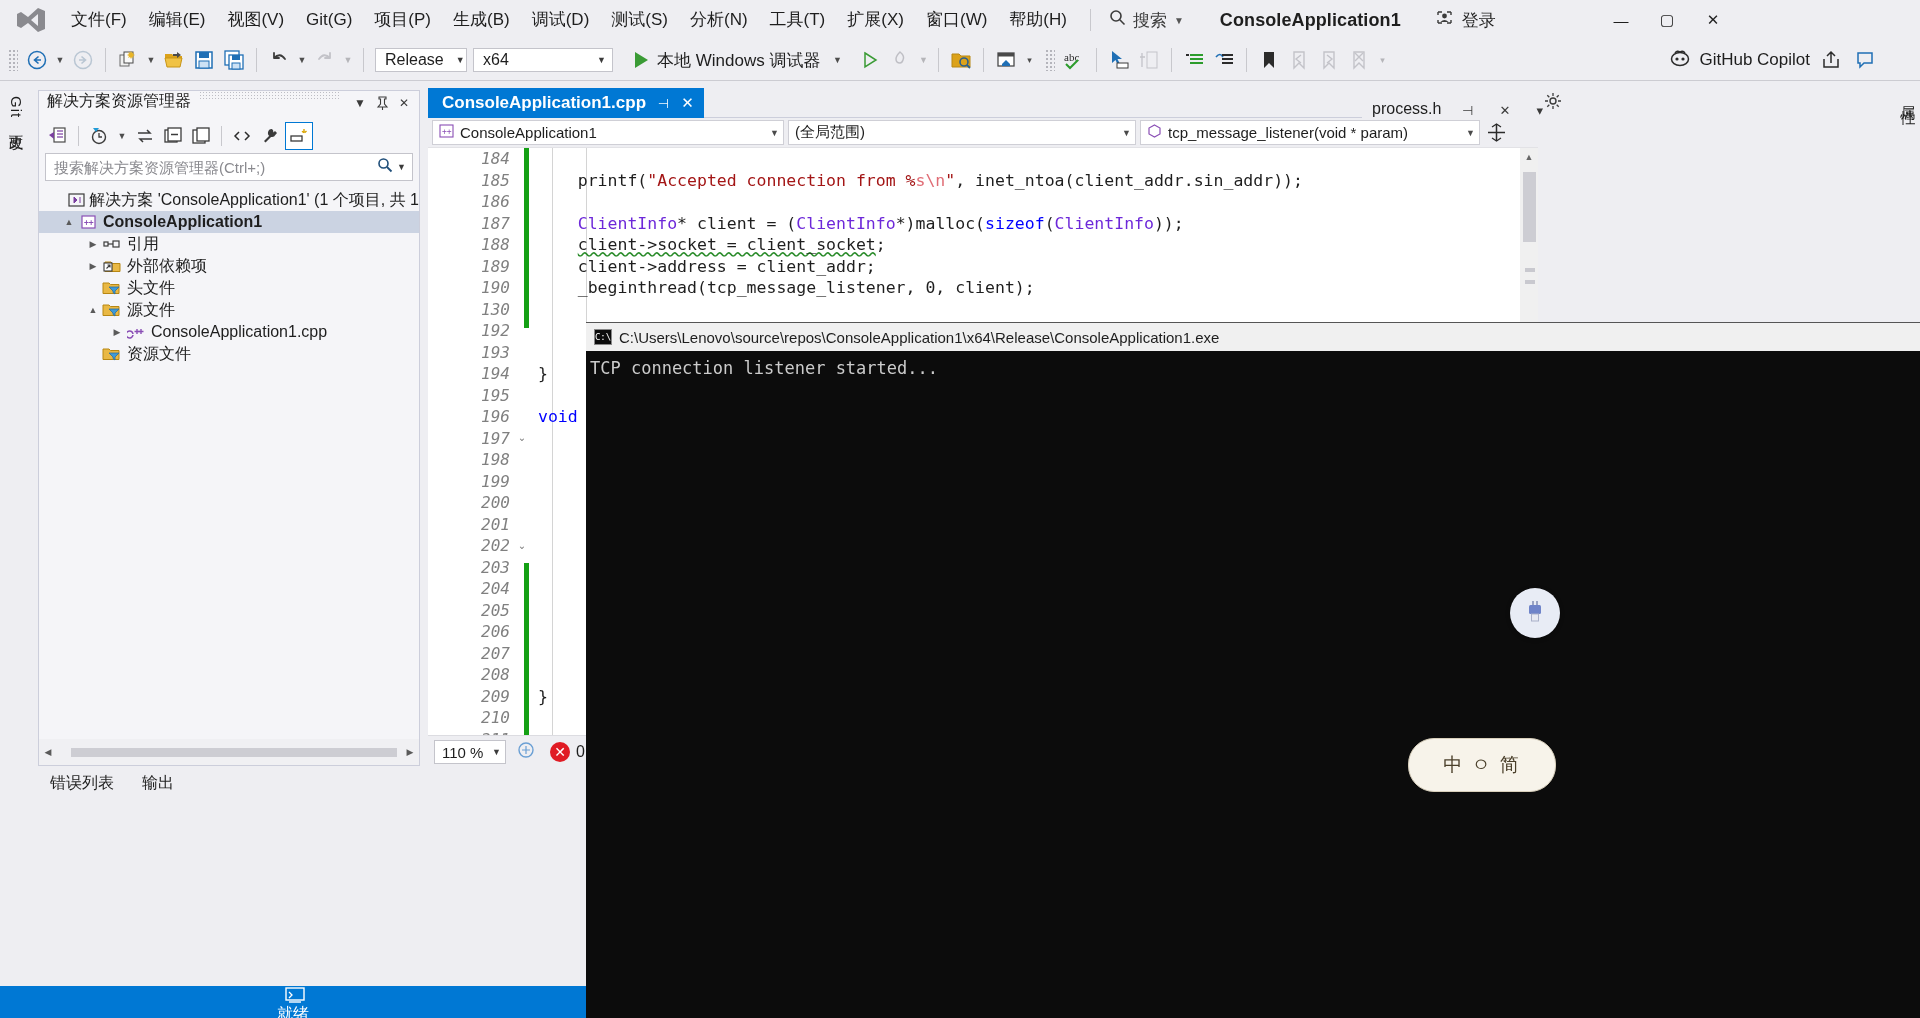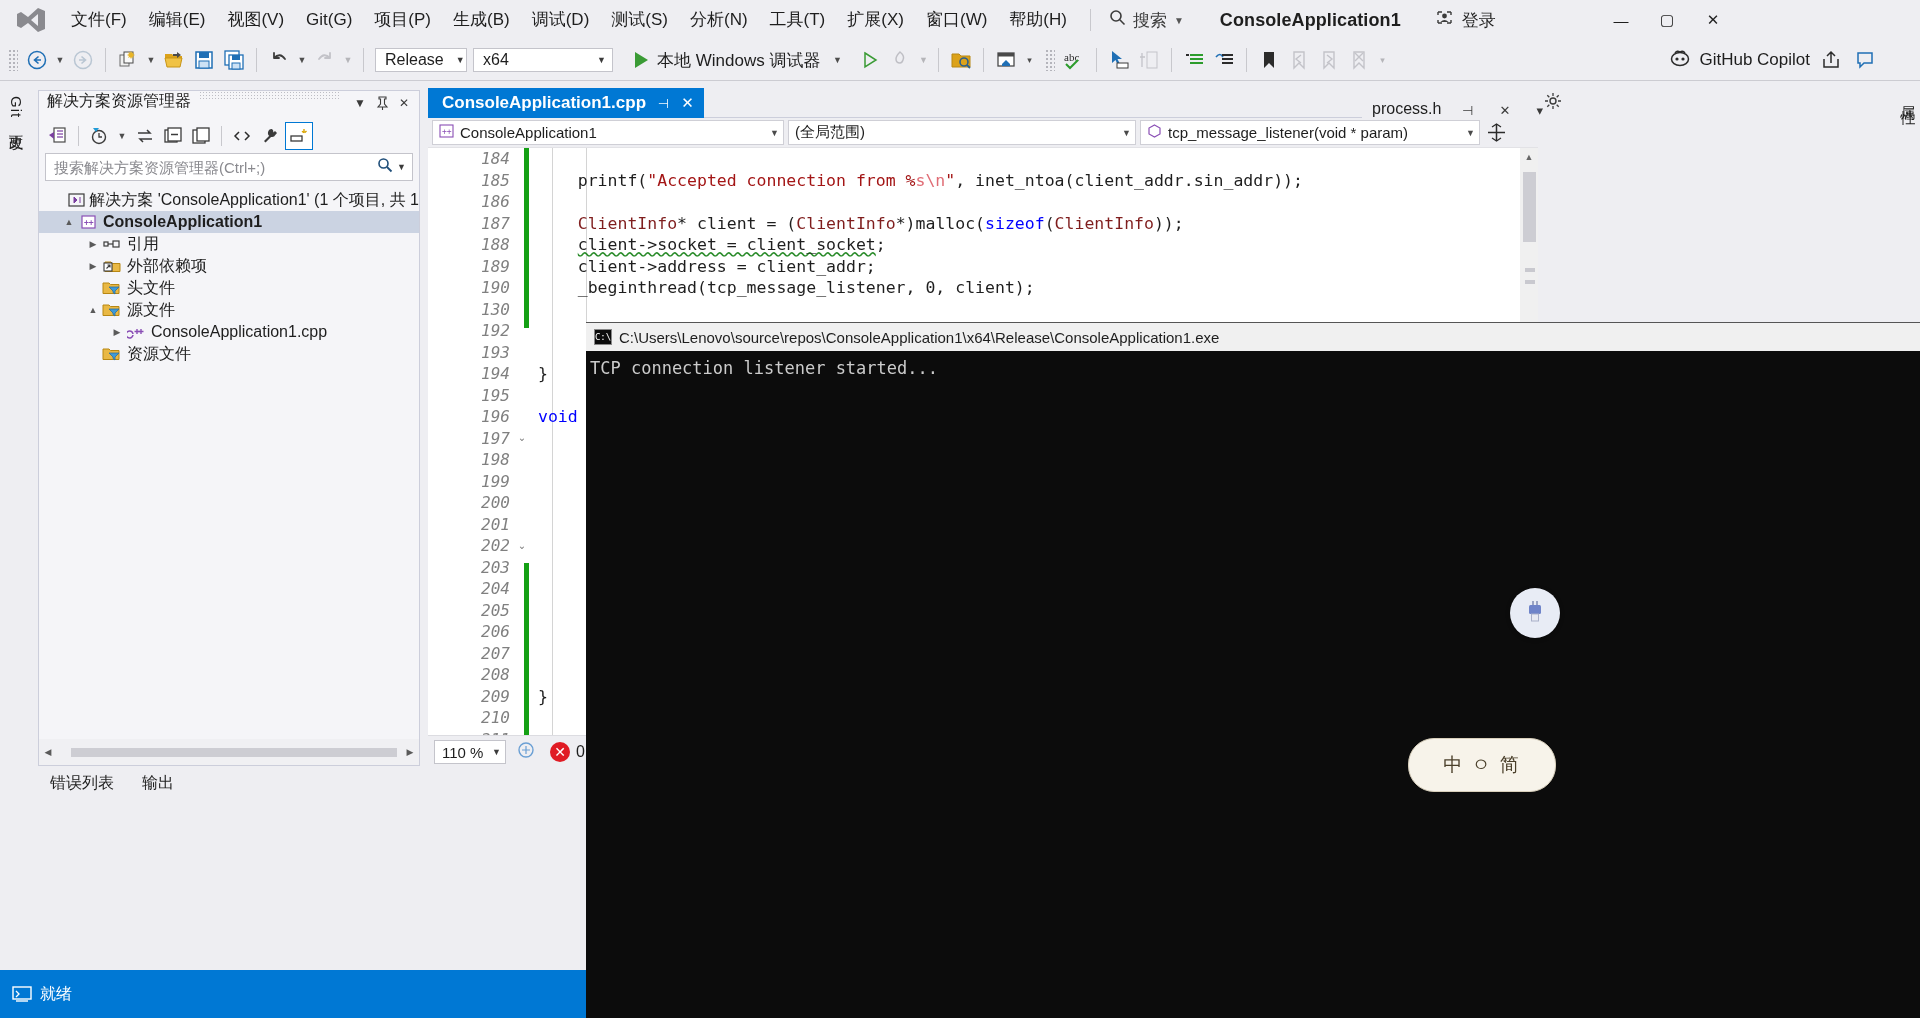--- a/index.html
+++ b/index.html
@@ -79,21 +79,21 @@
   .navsplit{width:24px;height:25px;display:flex;align-items:center;justify-content:center;color:#2b2b2b;font-size:16px;cursor:pointer;}
 
   .codearea{position:absolute;left:0;right:0;top:60px;bottom:32px;background:#fff;overflow:hidden;}
   .gutter{position:absolute;left:0;top:0;width:96px;height:100%;background:#fff;font-style:italic;}
   .ln{height:21.5px;line-height:21.5px;text-align:right;padding-right:14px;font-family:"DejaVu Sans Mono","Liberation Mono",monospace;font-size:16px;color:#808080;}
   .changebar{position:absolute;left:96px;top:0;width:5px;background:#14a014;}
   .codelines{position:absolute;left:110px;top:0;right:0;font-family:"DejaVu Sans Mono","Liberation Mono",monospace;font-size:16.5px;}
   .cl{height:21.5px;line-height:21.5px;white-space:pre;}
   .cmt{color:#008000;}
   .kw{color:#0000ff;}
-  .typ{color:#7f1d1d;}
+  .typ{color:#6d28d9;}
   .str{color:#a31515;}
   .esc{color:#e06c75;}
   .num{color:#1e1e1e;}
   .fn{color:#1e1e1e;}
   .id{color:#1e1e1e;}
   .fold{position:absolute;left:88px;width:12px;height:21.5px;line-height:21.5px;text-align:center;color:#7a7a7a;font-size:10px;cursor:pointer;}
   .guide{position:absolute;top:0;bottom:0;width:1px;background:#d4d4d4;}
   .squig{text-decoration:underline wavy #2b8c2b;text-decoration-skip-ink:none;}
   .vscroll{position:absolute;right:0;top:60px;bottom:32px;width:18px;background:#f0f0f0;}
   .vs-up,.vs-dn{height:18px;display:flex;align-items:center;justify-content:center;color:#666;font-size:9px;cursor:pointer;}
@@ -115,21 +115,21 @@
 
   
   .ldock{position:absolute;left:0;top:88px;width:30px;height:170px;}
   .ldock .lbl{writing-mode:vertical-rl;font-size:15px;color:#1e1e1e;padding:8px 6px;letter-spacing:1px;cursor:pointer;}
 
   
   .btabs{position:absolute;left:38px;top:770px;width:382px;height:34px;display:flex;gap:20px;padding-left:8px;font-size:16px;color:#1e1e1e;}
   .btab{cursor:pointer;padding:3px 4px;}
 
   
-  .statusbar{position:absolute;left:0;bottom:0;width:586px;height:48px;background:#0078d4;display:flex;align-items:center;color:#fff;font-size:16px;}
+  .statusbar{position:absolute;left:0;bottom:0;width:586px;height:32px;background:#0078d4;display:flex;align-items:center;color:#fff;font-size:16px;flex-direction:column;}
   .statusbar .sico{margin:0 8px 0 12px;display:flex;align-items:center;}
   
   .console{position:absolute;left:586px;top:322px;width:1334px;height:696px;background:#0c0c0c;border-top:1px solid #555;}
   .con-title{height:28px;background:#f0f0f0;display:flex;align-items:center;padding-left:8px;font-size:15px;color:#1e1e1e;white-space:nowrap;}
   .con-ico{width:18px;height:16px;background:#0c0c0c;color:#fff;font-size:9px;display:flex;align-items:center;justify-content:center;margin-right:7px;font-family:"DejaVu Sans Mono",monospace;border:1px solid #888;box-sizing:border-box;}
   .con-body{position:absolute;left:0;right:0;top:28px;bottom:0;background:#0c0c0c;color:#cccccc;
       font-family:"DejaVu Sans Mono","Liberation Mono",monospace;font-size:17px;padding:6px 4px;box-sizing:border-box;}
   .con-line{line-height:22px;white-space:pre;}
 
   

